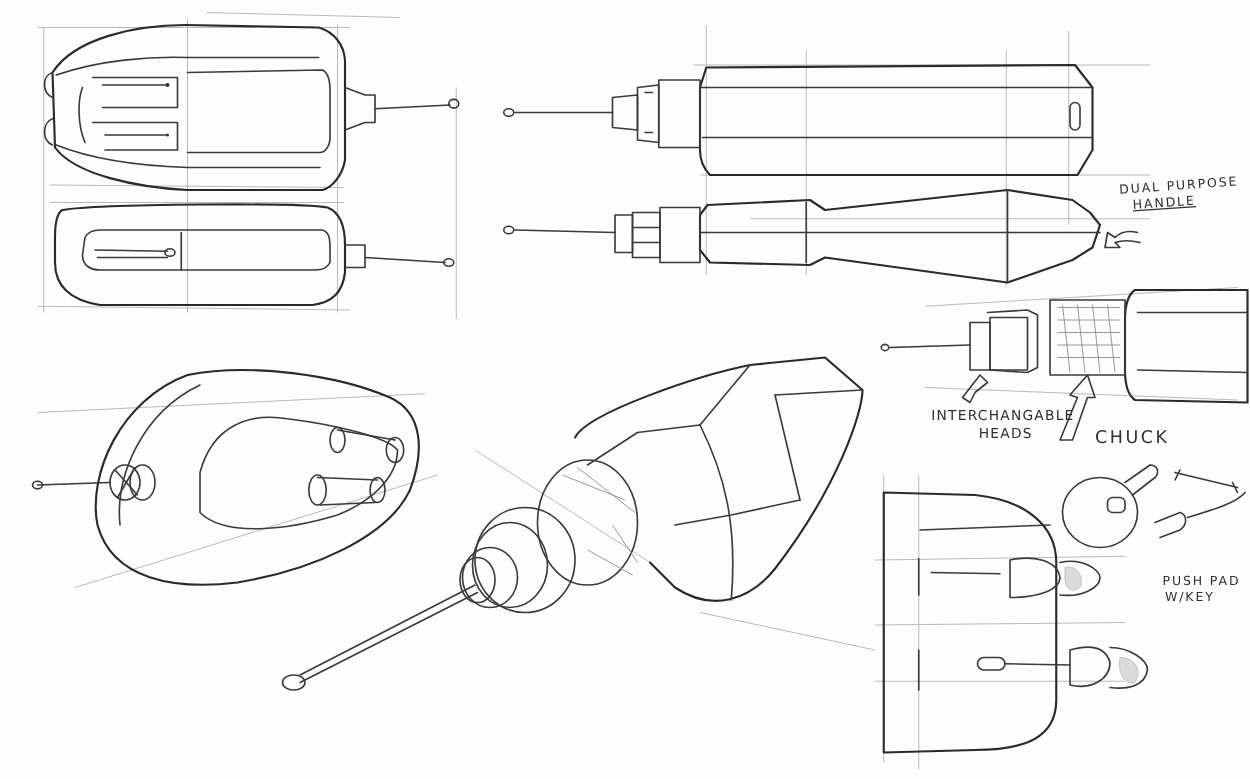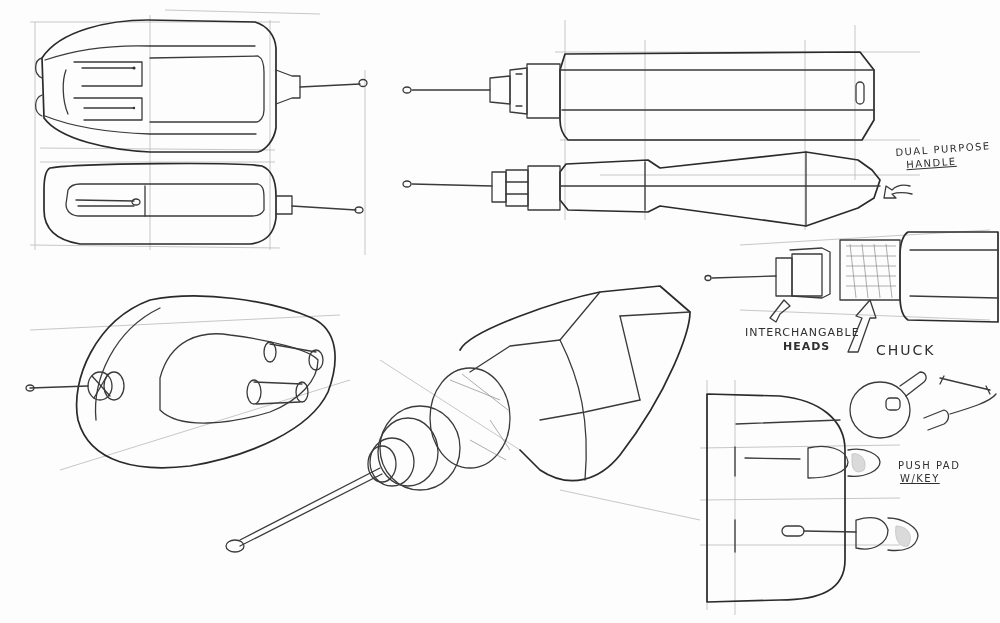--- a/index.html
+++ b/index.html
@@ -220,25 +220,25 @@
     </g>
   </svg>
 
   <div class="note" style="left:895px; top:147px; transform: rotate(-4deg);">
     <div>DUAL PURPOSE</div>
     <div class="ul" style="padding-left:10px;">HANDLE</div>
   </div>
 
   <div class="note" style="left:745px; top:326px; font-size:11px; letter-spacing:1px;">
     <div>INTERCHANGABLE</div>
-    <div style="padding-left:38px;font-weight:bold;">HEADS</div>
+    <div style="padding-left:38px;">HEADS</div>
   </div>
 
   <div class="note" style="left:876px; top:342px; font-size:14px; letter-spacing:2px;">
     <div>CHUCK</div>
   </div>
 
-  <div class="note" style="left:898px; top:460px; font-size:10px;">
+  <div class="note" style="left:930px; top:460px; font-size:10px;">
     <div>PUSH PAD</div>
-    <div style="padding-left:2px;text-decoration:underline;">W/KEY</div>
+    <div style="padding-left:2px;">W/KEY</div>
   </div>
 
 </div>
 
 </body></html>

